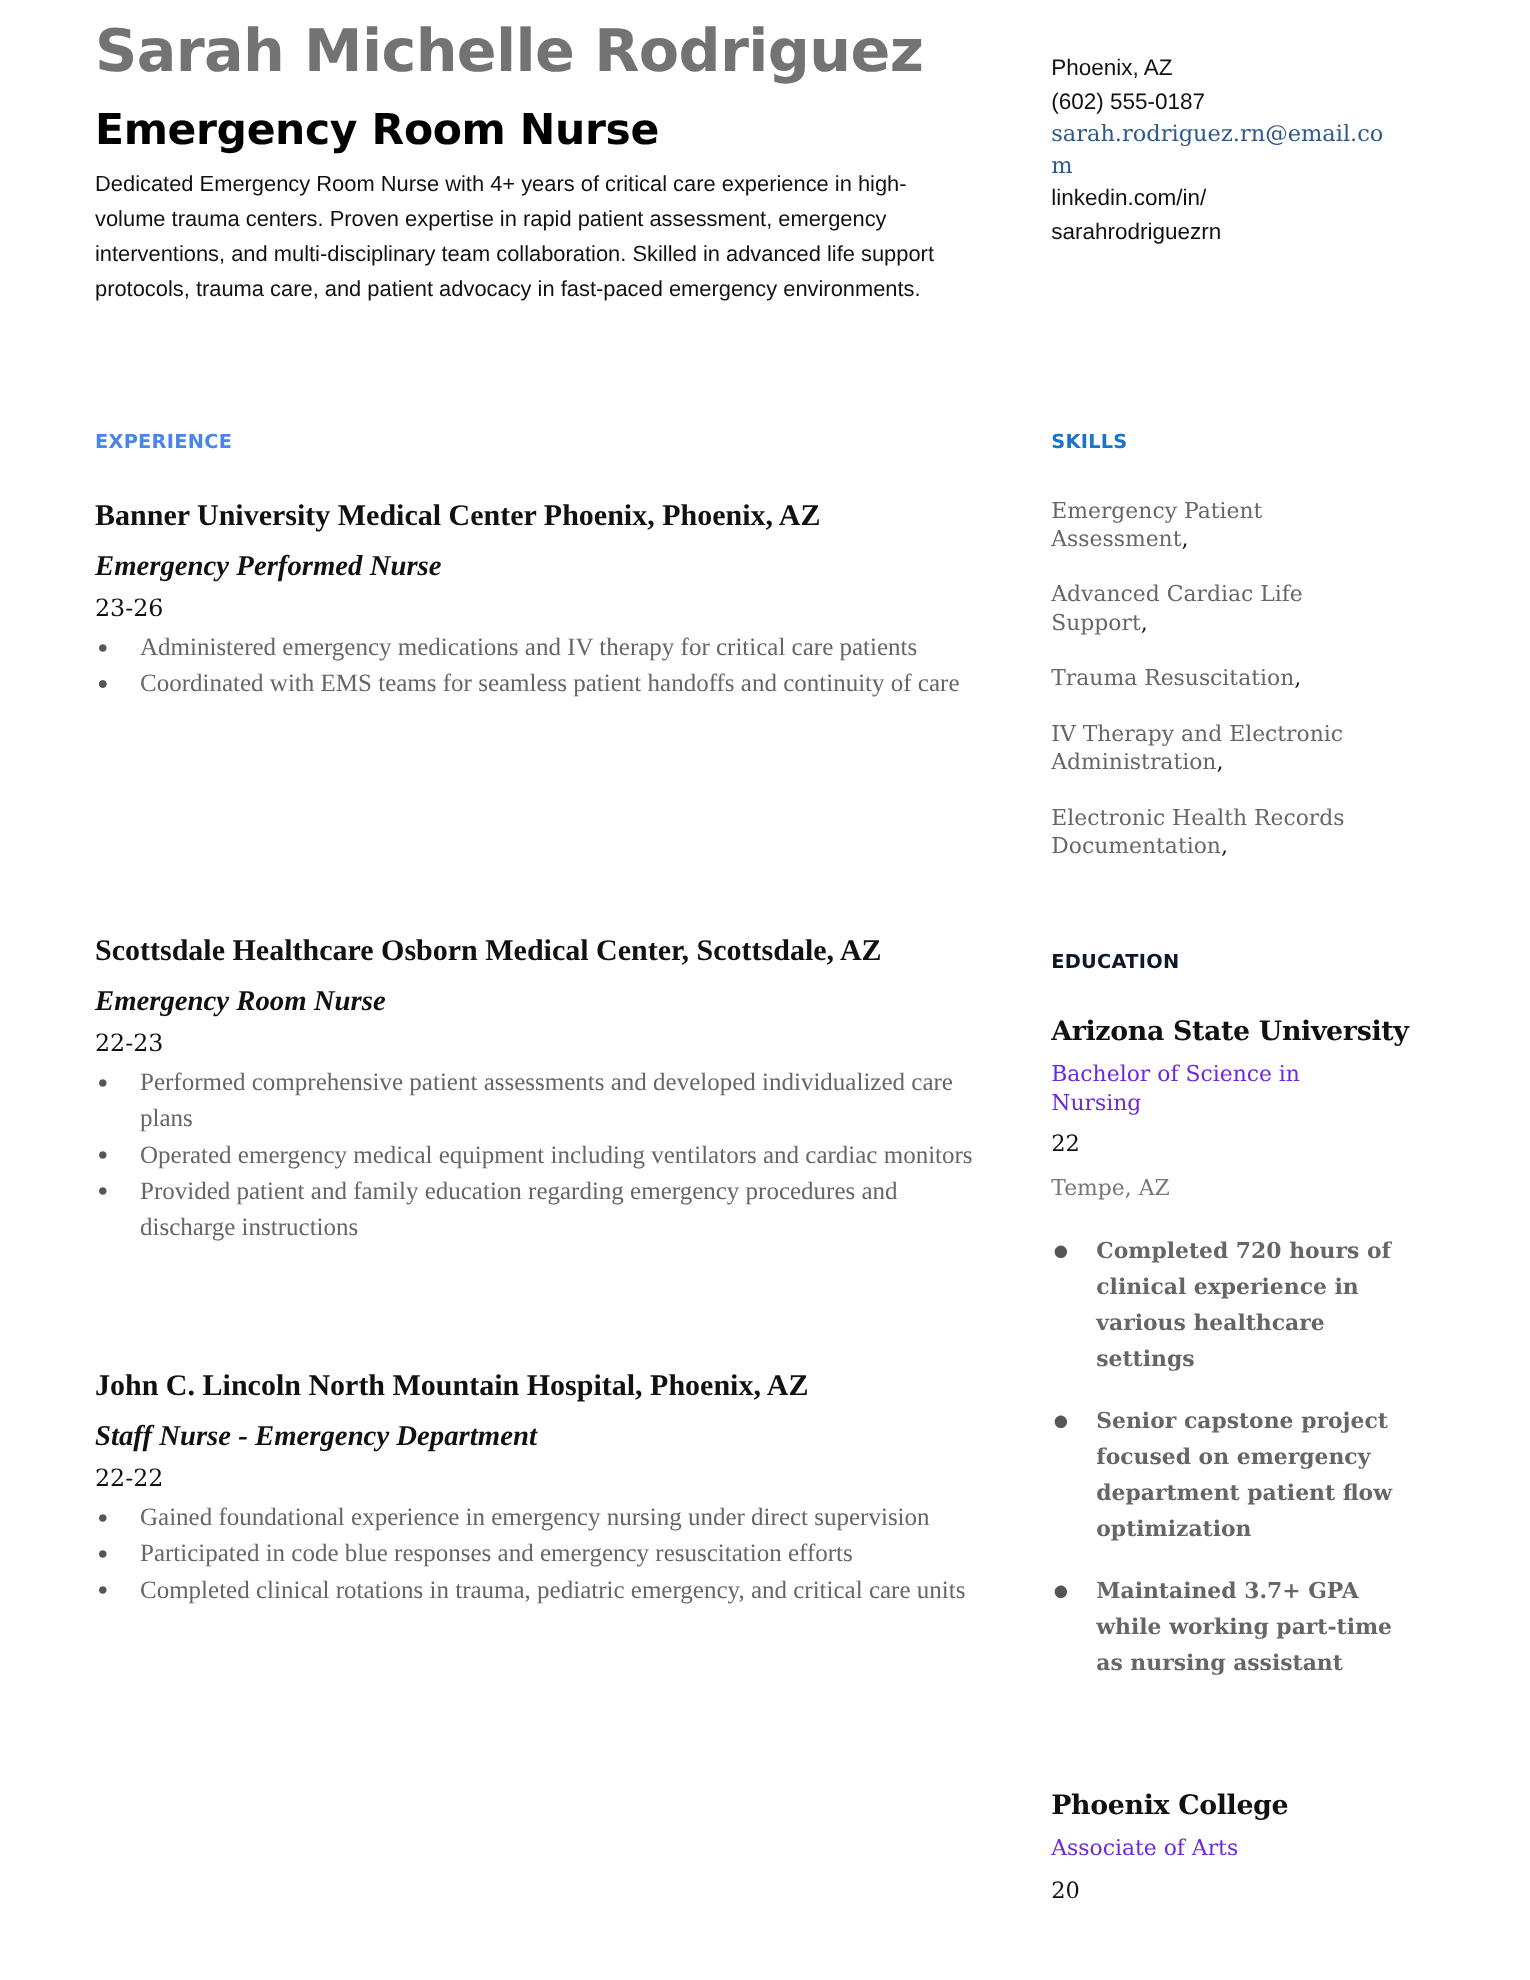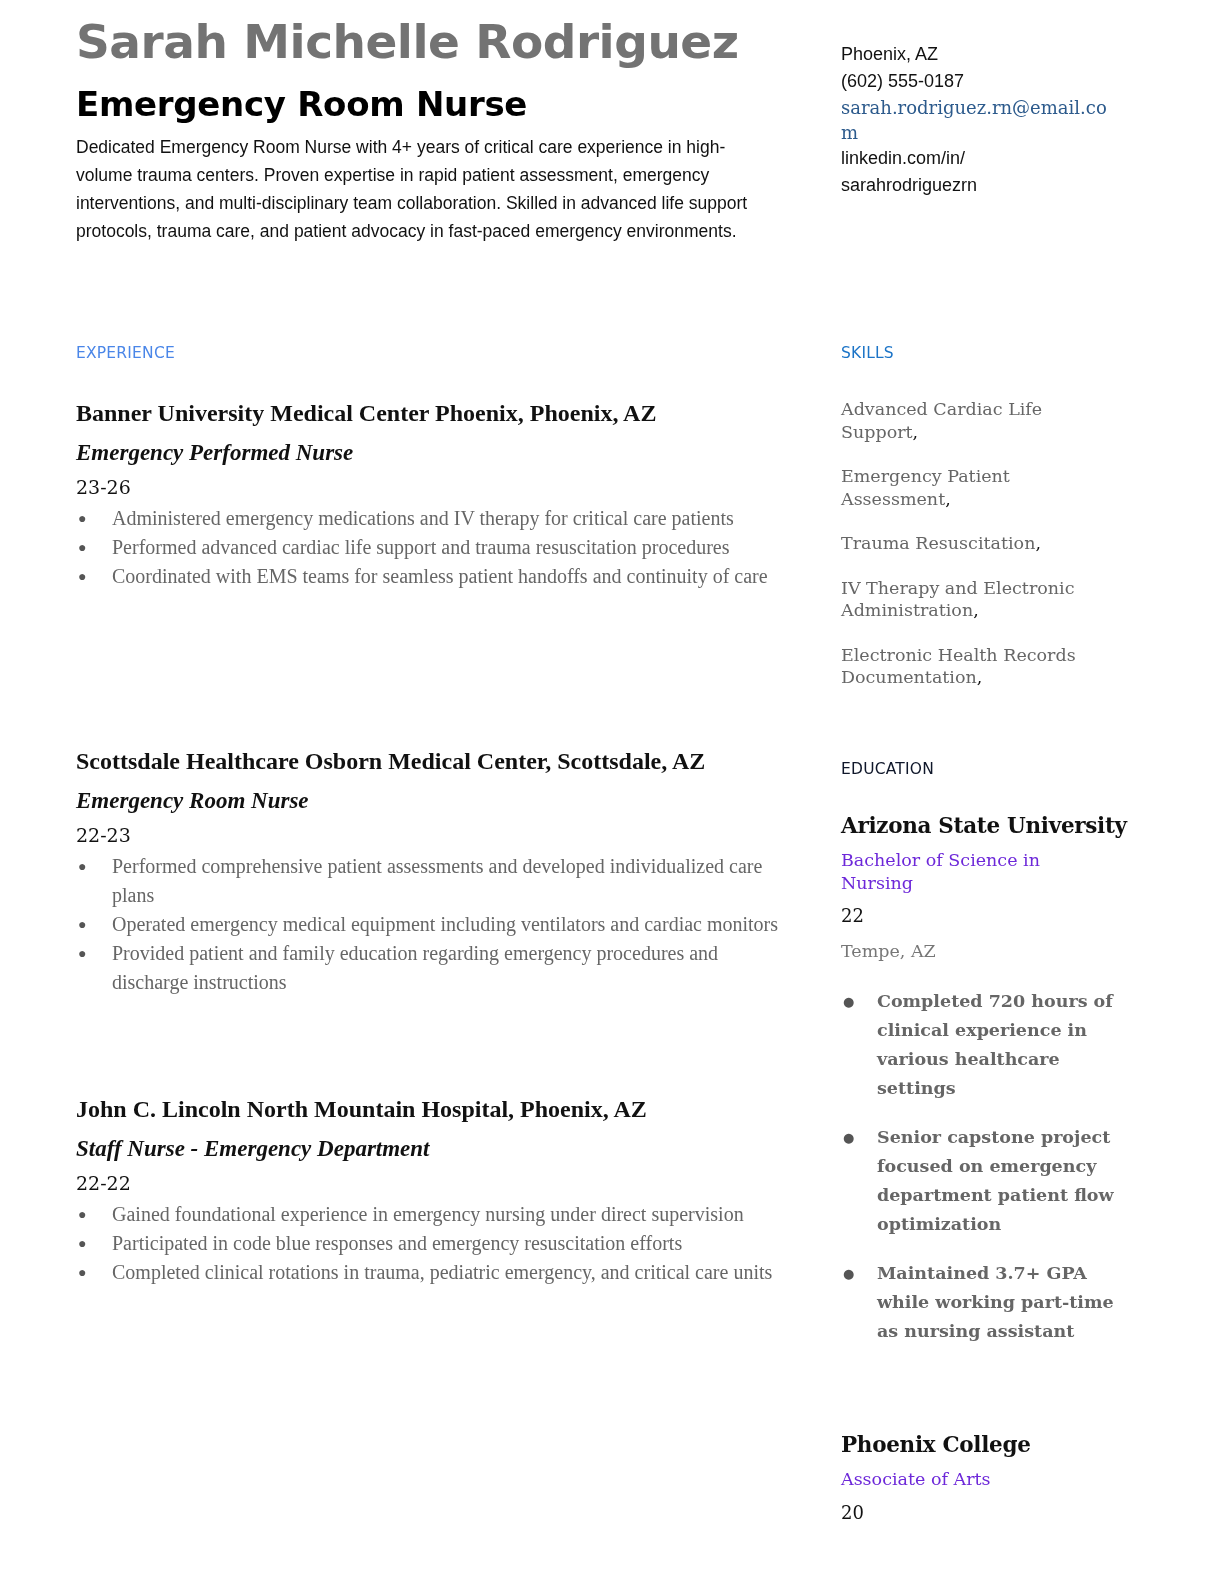--- a/index.html
+++ b/index.html
@@ -22,21 +22,21 @@
     }
     #contact {
       position: absolute; left: 841px; top: 41px; width: 270px;
       font-family: "Liberation Sans", sans-serif; font-size: 18px; line-height: 27px; color: #111;
     }
     #contact .email {
       font-family: "DejaVu Serif", serif; color: #2c5a8c; font-size: 18px; line-height: 25px;
       word-break: break-all; display: block; text-decoration: none;
     }
     .section-head {
-      position: absolute; font-family: "DejaVu Sans", sans-serif; font-weight: normal;
+      position: absolute; font-family: "DejaVu Sans", sans-serif; font-weight: bold;
       font-size: 15.5px; letter-spacing: 0.2px; margin: 0;
     }
     #exp-head { left: 76px; top: 344px; color: #4a86e8; }
     #skills-head { left: 841px; top: 344px; color: #1c74c7; }
     #edu-head { left: 841px; top: 760px; color: #0f172a; }
 
     .job { position: absolute; left: 76px; width: 710px; }
     .job .employer {
       font-family: "Liberation Serif", serif; font-weight: bold; font-size: 24px; color: #111;
       margin: 0; line-height: 30px; white-space: nowrap;
@@ -103,21 +103,21 @@
 </div>
 
 <h3 id="exp-head" class="section-head">EXPERIENCE</h3>
 
 <div class="job" style="top:398px;">
   <p class="employer">Banner University Medical Center Phoenix, Phoenix, AZ</p>
   <p class="role">Emergency Performed Nurse</p>
   <p class="dates">23-26</p>
   <ul>
     <li><span class="bullet">●</span><span>Administered emergency medications and IV therapy for critical care patients</span></li>
-    <li><span class="bullet">●</span><span>Performed advanced cardiac life support and trauma resuscitation procedures</span></li>
+    <li><span class="bullet">●</span></li>
     <li><span class="bullet">●</span><span>Coordinated with EMS teams for seamless patient handoffs and continuity of care</span></li>
   </ul>
 </div>
 
 <div class="job" style="top:746px;">
   <p class="employer">Scottsdale Healthcare Osborn Medical Center, Scottsdale, AZ</p>
   <p class="role">Emergency Room Nurse</p>
   <p class="dates">22-23</p>
   <ul>
     <li><span class="bullet">●</span><span>Performed comprehensive patient assessments and developed individualized care plans</span></li>
@@ -132,22 +132,22 @@
   <p class="dates">22-22</p>
   <ul>
     <li><span class="bullet">●</span><span>Gained foundational experience in emergency nursing under direct supervision</span></li>
     <li><span class="bullet">●</span><span>Participated in code blue responses and emergency resuscitation efforts</span></li>
     <li><span class="bullet">●</span><span>Completed clinical rotations in trauma, pediatric emergency, and critical care units</span></li>
   </ul>
 </div>
 
 <h3 id="skills-head" class="section-head">SKILLS</h3>
 <div id="skills">
+  <p class="skill"><span>Emergency Patient Assessment</span><span class="comma">,</span></p>
   <p class="skill"><span>Advanced Cardiac Life Support</span><span class="comma">,</span></p>
-  <p class="skill"><span>Emergency Patient Assessment</span><span class="comma">,</span></p>
   <p class="skill"><span>Trauma Resuscitation</span><span class="comma">,</span></p>
   <p class="skill"><span>IV Therapy and Electronic Administration</span><span class="comma">,</span></p>
   <p class="skill"><span>Electronic Health Records Documentation</span><span class="comma">,</span></p>
 </div>
 
 <h3 id="edu-head" class="section-head">EDUCATION</h3>
 
 <div class="edu" style="top:811px;">
   <p class="school">Arizona State University</p>
   <p class="degree">Bachelor of Science in Nursing</p>

